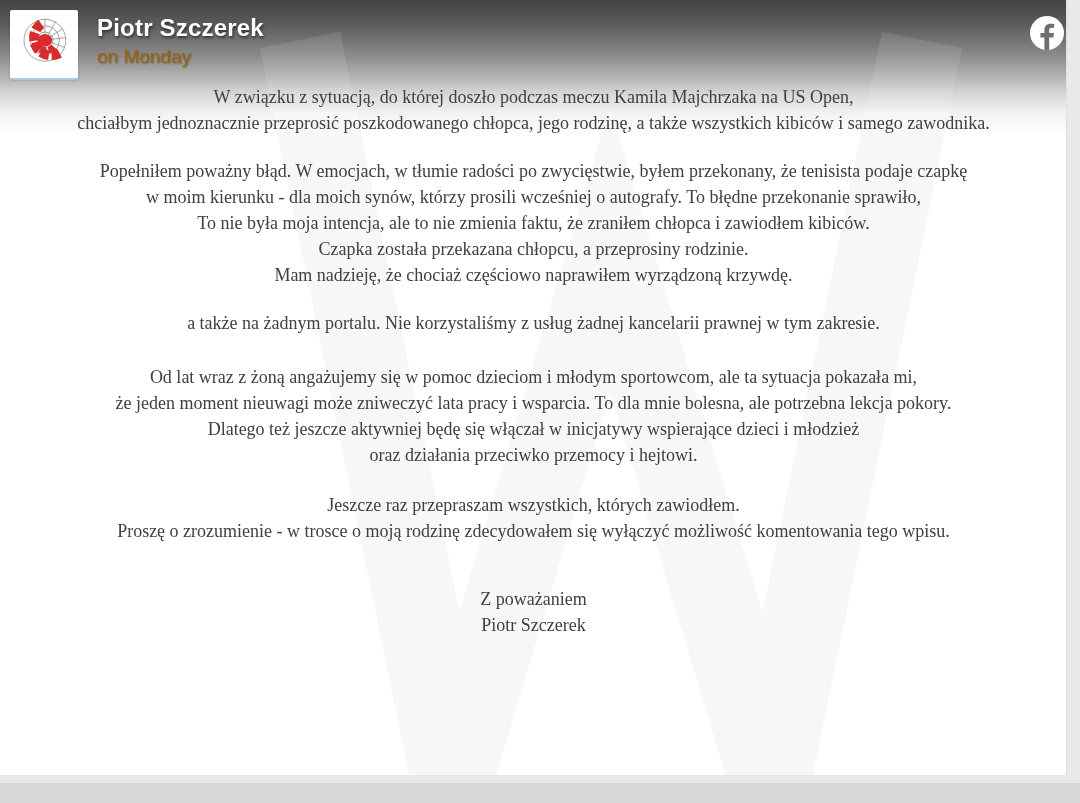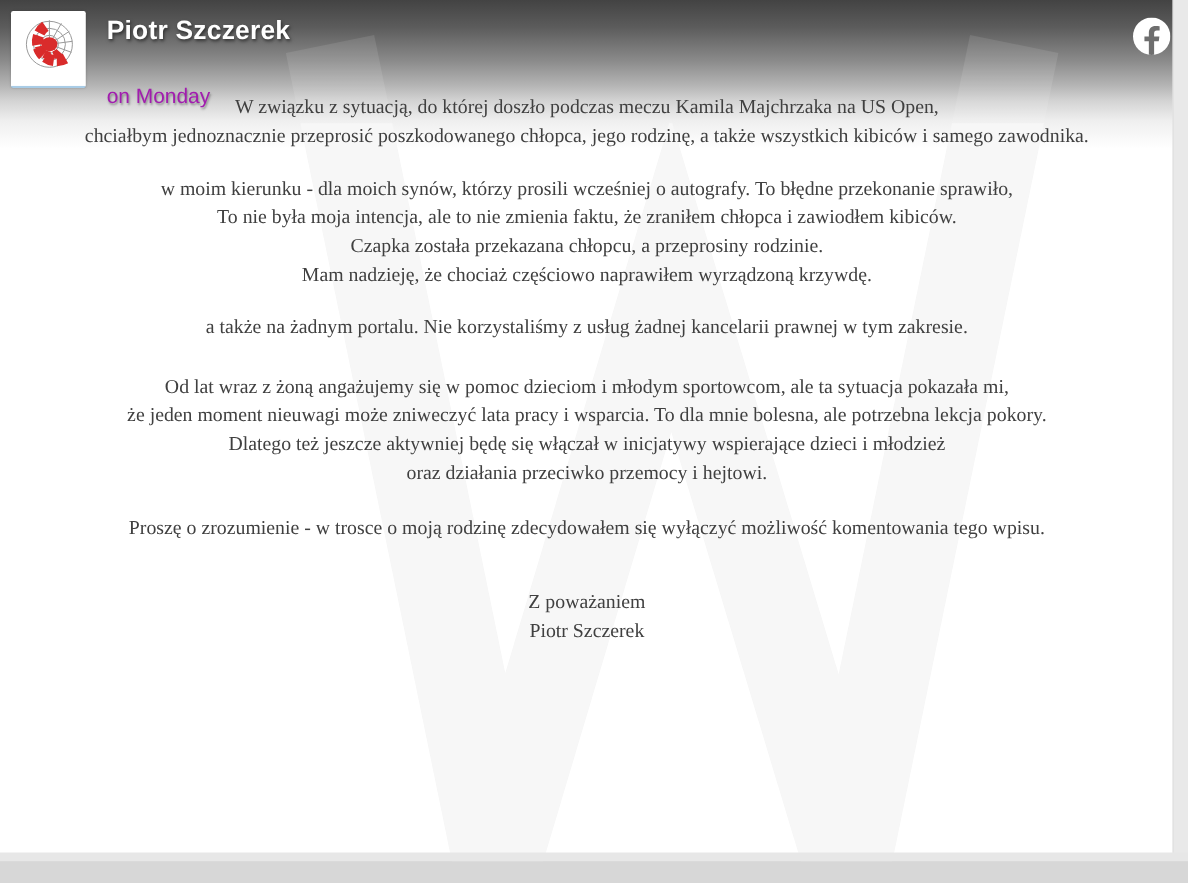--- a/index.html
+++ b/index.html
@@ -31,23 +31,22 @@
   .author-name{
     position:absolute;top:14px;left:97px;
     font-family:"Liberation Sans", sans-serif;
     font-size:24px;font-weight:bold;color:#ffffff;
     text-shadow:1px 2px 3px rgba(0,0,0,.55);
     letter-spacing:.2px;cursor:pointer;
   }
   .timestamp{
     position:absolute;top:46px;left:97px;
     font-family:"Liberation Sans", sans-serif;
-    font-size:19px;color:#a21caf;
+    font-size:19px;color:#a16207;
     text-shadow:1px 1px 2px rgba(0,0,0,.35);
-    margin-top:32px;
   }
   .fb-badge{
     position:absolute;top:16px;right:16px;
     width:34px;height:34px;cursor:pointer;
   }
   .post-body{
     position:absolute;top:0;left:0;
     width:1067px;height:100%;
     padding-top:84px;box-sizing:border-box;
     text-align:center;color:#404040;
@@ -124,38 +123,40 @@
   </div>
 
   <div class="post-body">
 
     <div class="para gap-a">
       <div class="line">W związku z sytuacją, do której doszło podczas meczu Kamila Majchrzaka na US Open,</div>
       <div class="line">chciałbym jednoznacznie przeprosić poszkodowanego chłopca, jego rodzinę, a także wszystkich kibiców i samego zawodnika.</div>
     </div>
 
     <div class="para gap-b">
+      <div class="line">Popełniłem poważny błąd. W emocjach, w tłumie radości po zwycięstwie, byłem przekonany, że tenisista podaje czapkę</div>
       <div class="line">w moim kierunku - dla moich synów, którzy prosili wcześniej o autografy. To błędne przekonanie sprawiło,</div>
       <div class="line">To nie była moja intencja, ale to nie zmienia faktu, że zraniłem chłopca i zawiodłem kibiców.</div>
       <div class="line">Czapka została przekazana chłopcu, a przeprosiny rodzinie.</div>
       <div class="line">Mam nadzieję, że chociaż częściowo naprawiłem wyrządzoną krzywdę.</div>
     </div>
 
     <div class="para gap-c">
       <div class="line">a także na żadnym portalu. Nie korzystaliśmy z usług żadnej kancelarii prawnej w tym zakresie.</div>
     </div>
 
     <div class="para gap-d">
       <div class="line">Od lat wraz z żoną angażujemy się w pomoc dzieciom i młodym sportowcom, ale ta sytuacja pokazała mi,</div>
       <div class="line">że jeden moment nieuwagi może zniweczyć lata pracy i wsparcia. To dla mnie bolesna, ale potrzebna lekcja pokory.</div>
       <div class="line">Dlatego też jeszcze aktywniej będę się włączał w inicjatywy wspierające dzieci i młodzież</div>
       <div class="line">oraz działania przeciwko przemocy i hejtowi.</div>
     </div>
 
     <div class="para gap-e">
+      <div class="line">Jeszcze raz przepraszam wszystkich, których zawiodłem.</div>
       <div class="line">Proszę o zrozumienie - w trosce o moją rodzinę zdecydowałem się wyłączyć możliwość komentowania tego wpisu.</div>
     </div>
 
     <div class="para signature">
       <div class="line">Z poważaniem</div>
       <div class="line">Piotr Szczerek</div>
     </div>
 
   </div>
 

